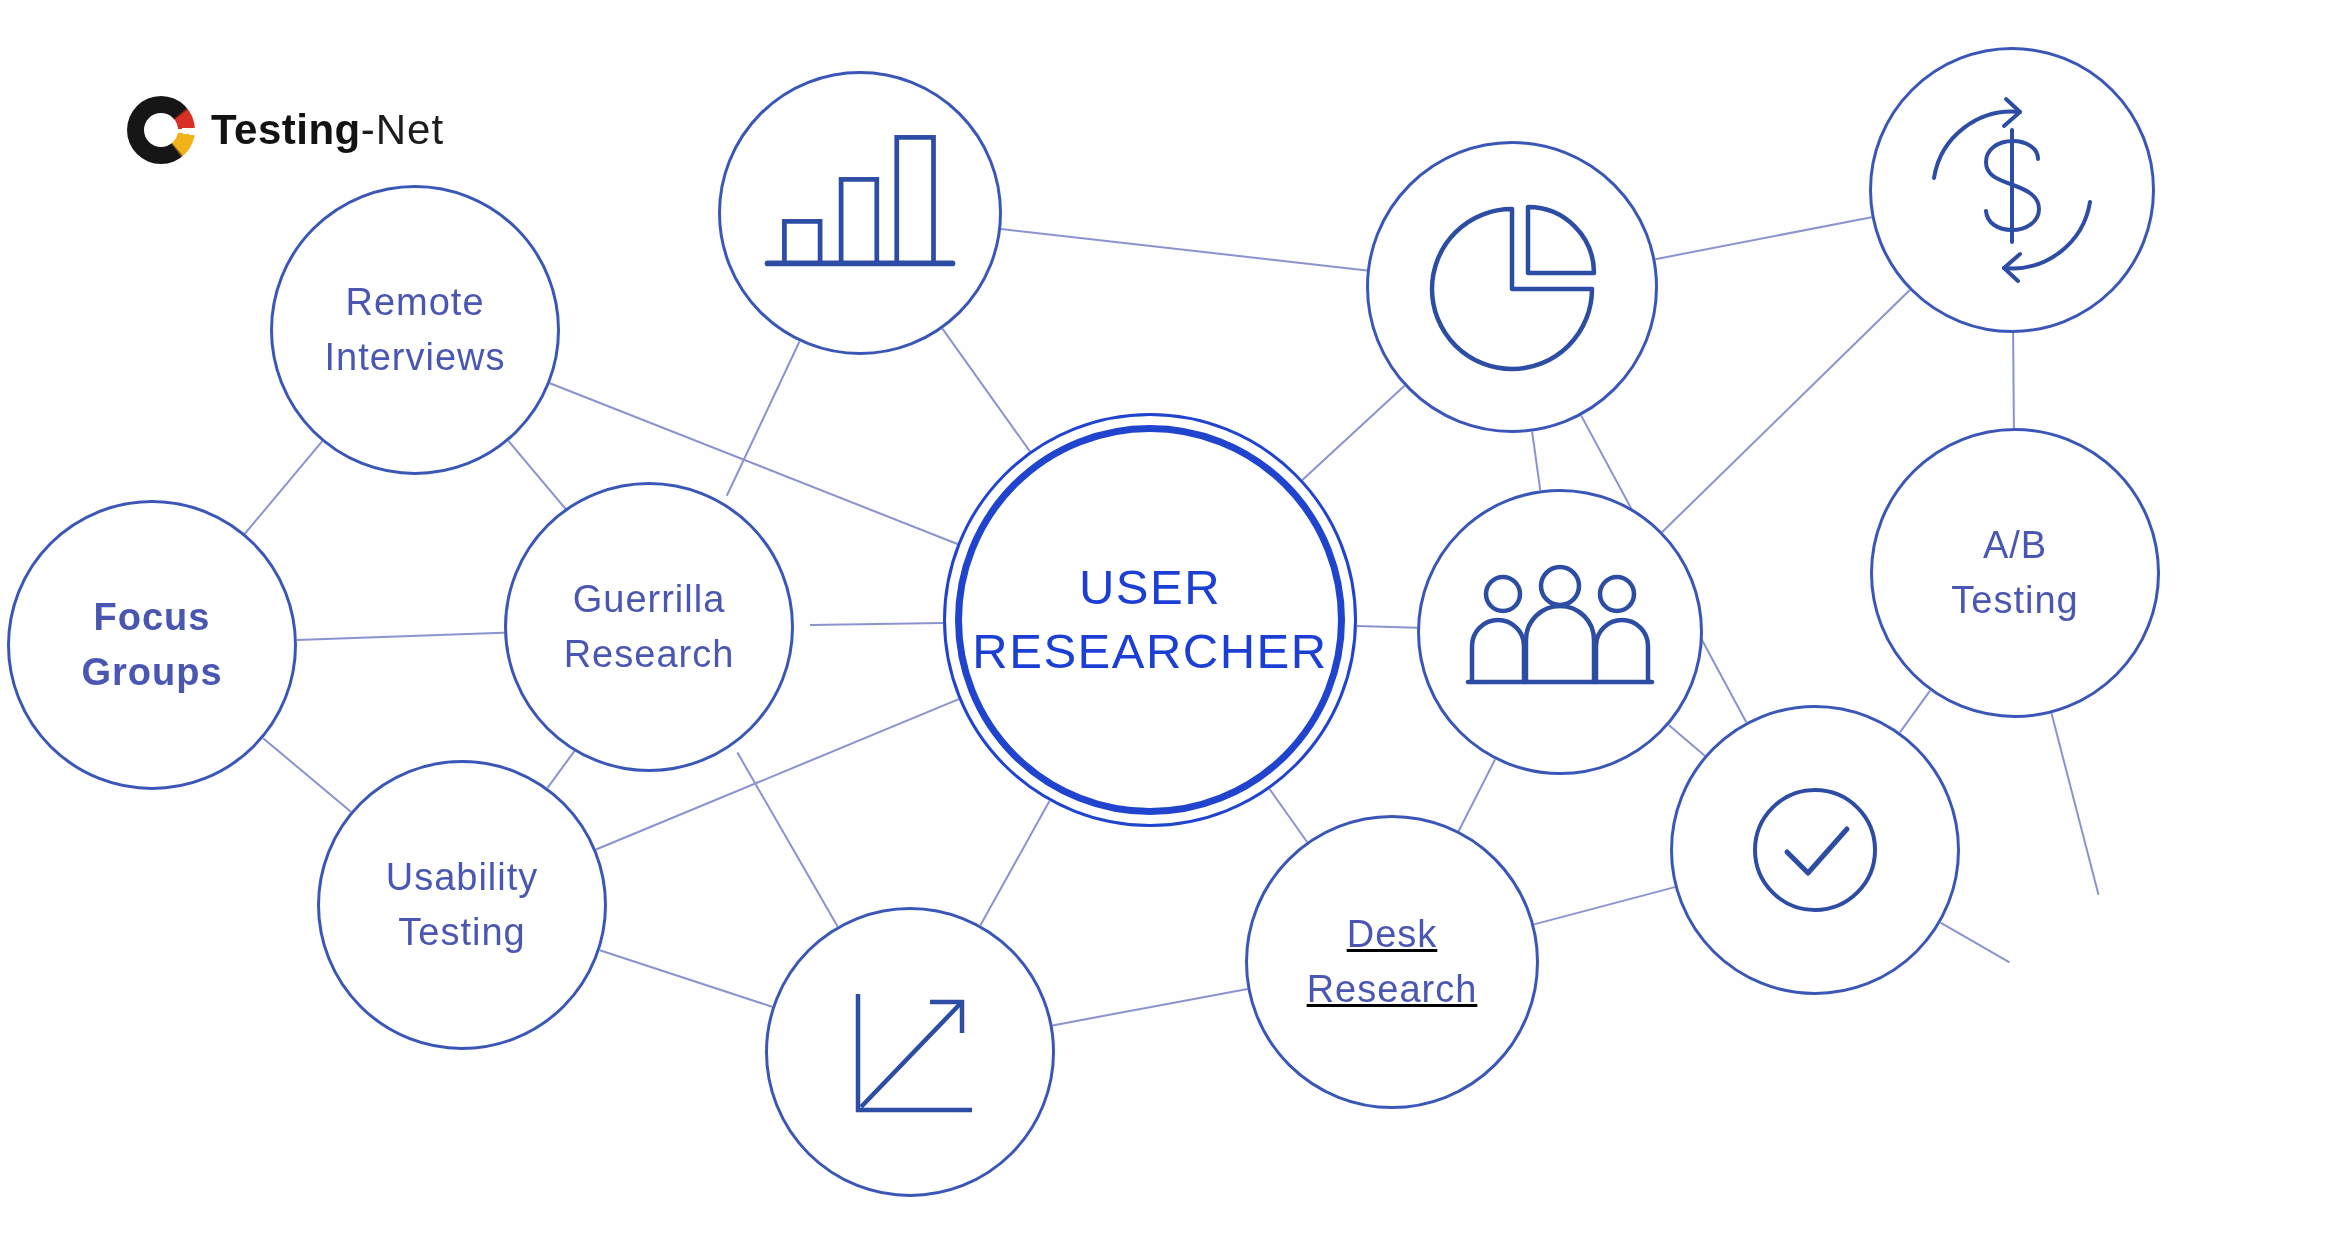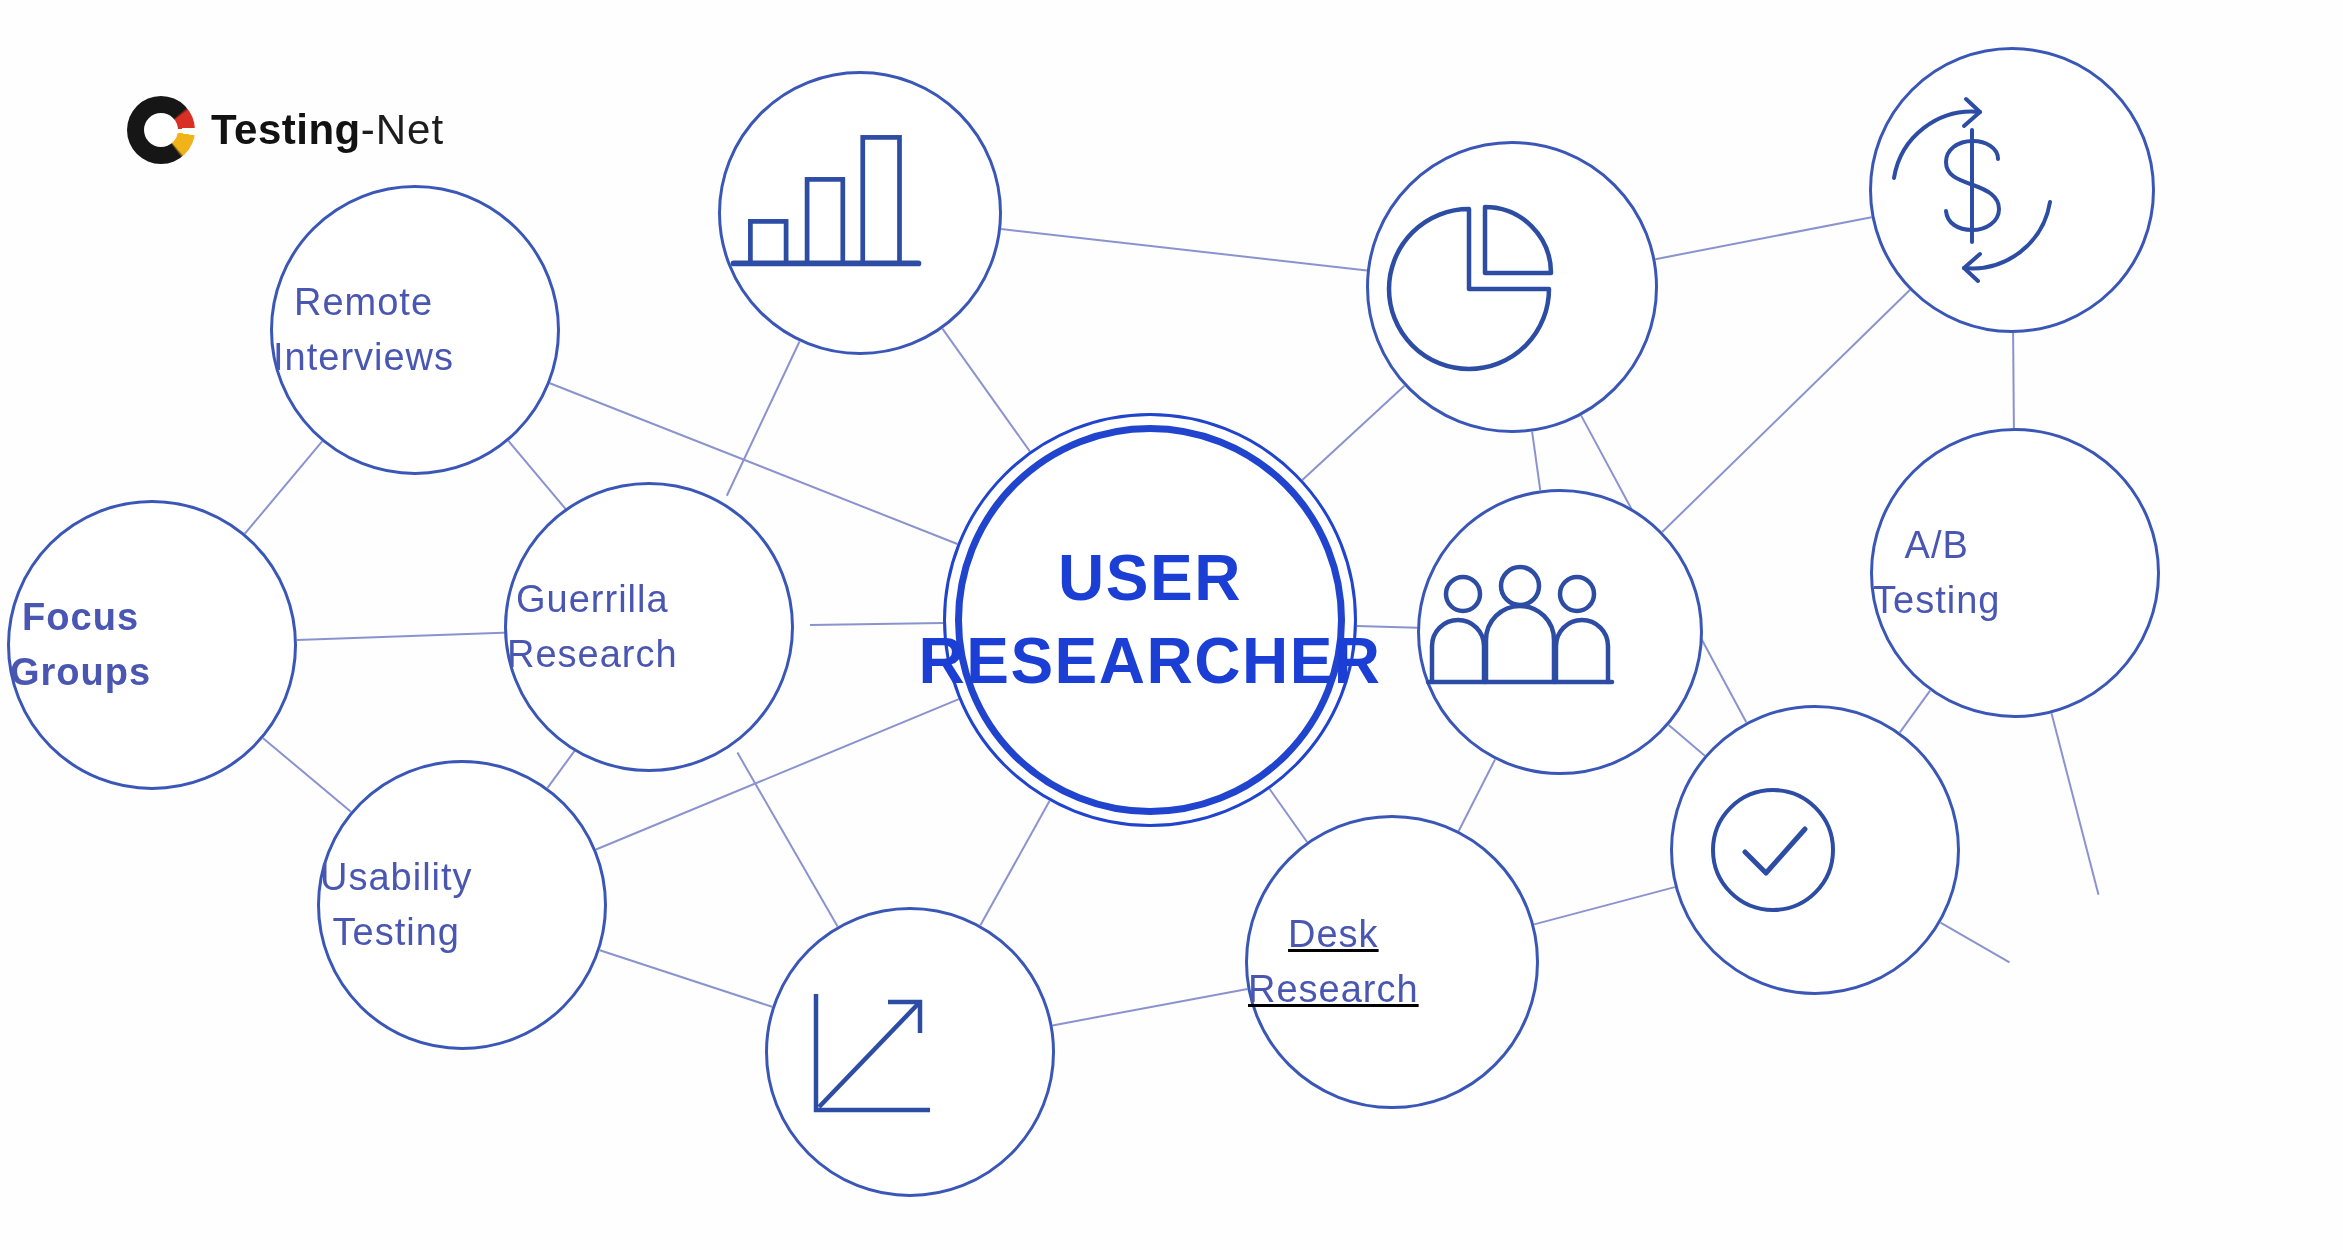--- a/index.html
+++ b/index.html
@@ -4,32 +4,32 @@
 <style>
   html,body{margin:0;padding:0;background:#ffffff;}
   .canvas{
     position:relative;width:2343px;height:1250px;background:#fefefe;
     font-family:"Liberation Sans",sans-serif;overflow:hidden;
   }
   #edges{position:absolute;left:0;top:0;width:2343px;height:1250px;}
   #edges line{stroke:var(--edge,#8B93CF);stroke-width:2;}
   .node{
     position:absolute;box-sizing:border-box;border:3px solid var(--node-stroke,#3A57B8);
-    border-radius:50%;background:#fff;display:flex;align-items:center;justify-content:flex-start;
+    border-radius:50%;background:#fff;display:flex;align-items:center;justify-content:center;
     text-align:center;
   }
   .node .lbl{font-size:38px;color:var(--label-text,#4A57B2);line-height:1.45;letter-spacing:1px;}
   .node .lbl span{display:block;}
   .central{border-color:var(--center-ring,#2144CF);border-width:3px;}
   .central .inner{
     position:absolute;inset:9px;border:7px solid var(--center-ring,#2144CF);border-radius:50%;
     display:flex;align-items:center;justify-content:center;
   }
   .central .lbl{
-    font-size:64px;font-weight:bold;color:var(--center-text,#1B3FD4);
+    font-size:49px;font-weight:normal;color:var(--center-text,#1B3FD4);
     letter-spacing:1.5px;line-height:1.3;
   }
   .icon{display:block;}
   .logo{position:absolute;left:127px;top:96px;display:flex;align-items:center;gap:16px;}
   .logo-ring{
     width:68px;height:68px;border-radius:50%;position:relative;flex:0 0 auto;
     background:conic-gradient(from 0deg,
       var(--logo-black,#161616) 0deg 48deg,
       var(--logo-red,#D93025) 54deg 86deg,
       #ffffff 86deg 99deg,

